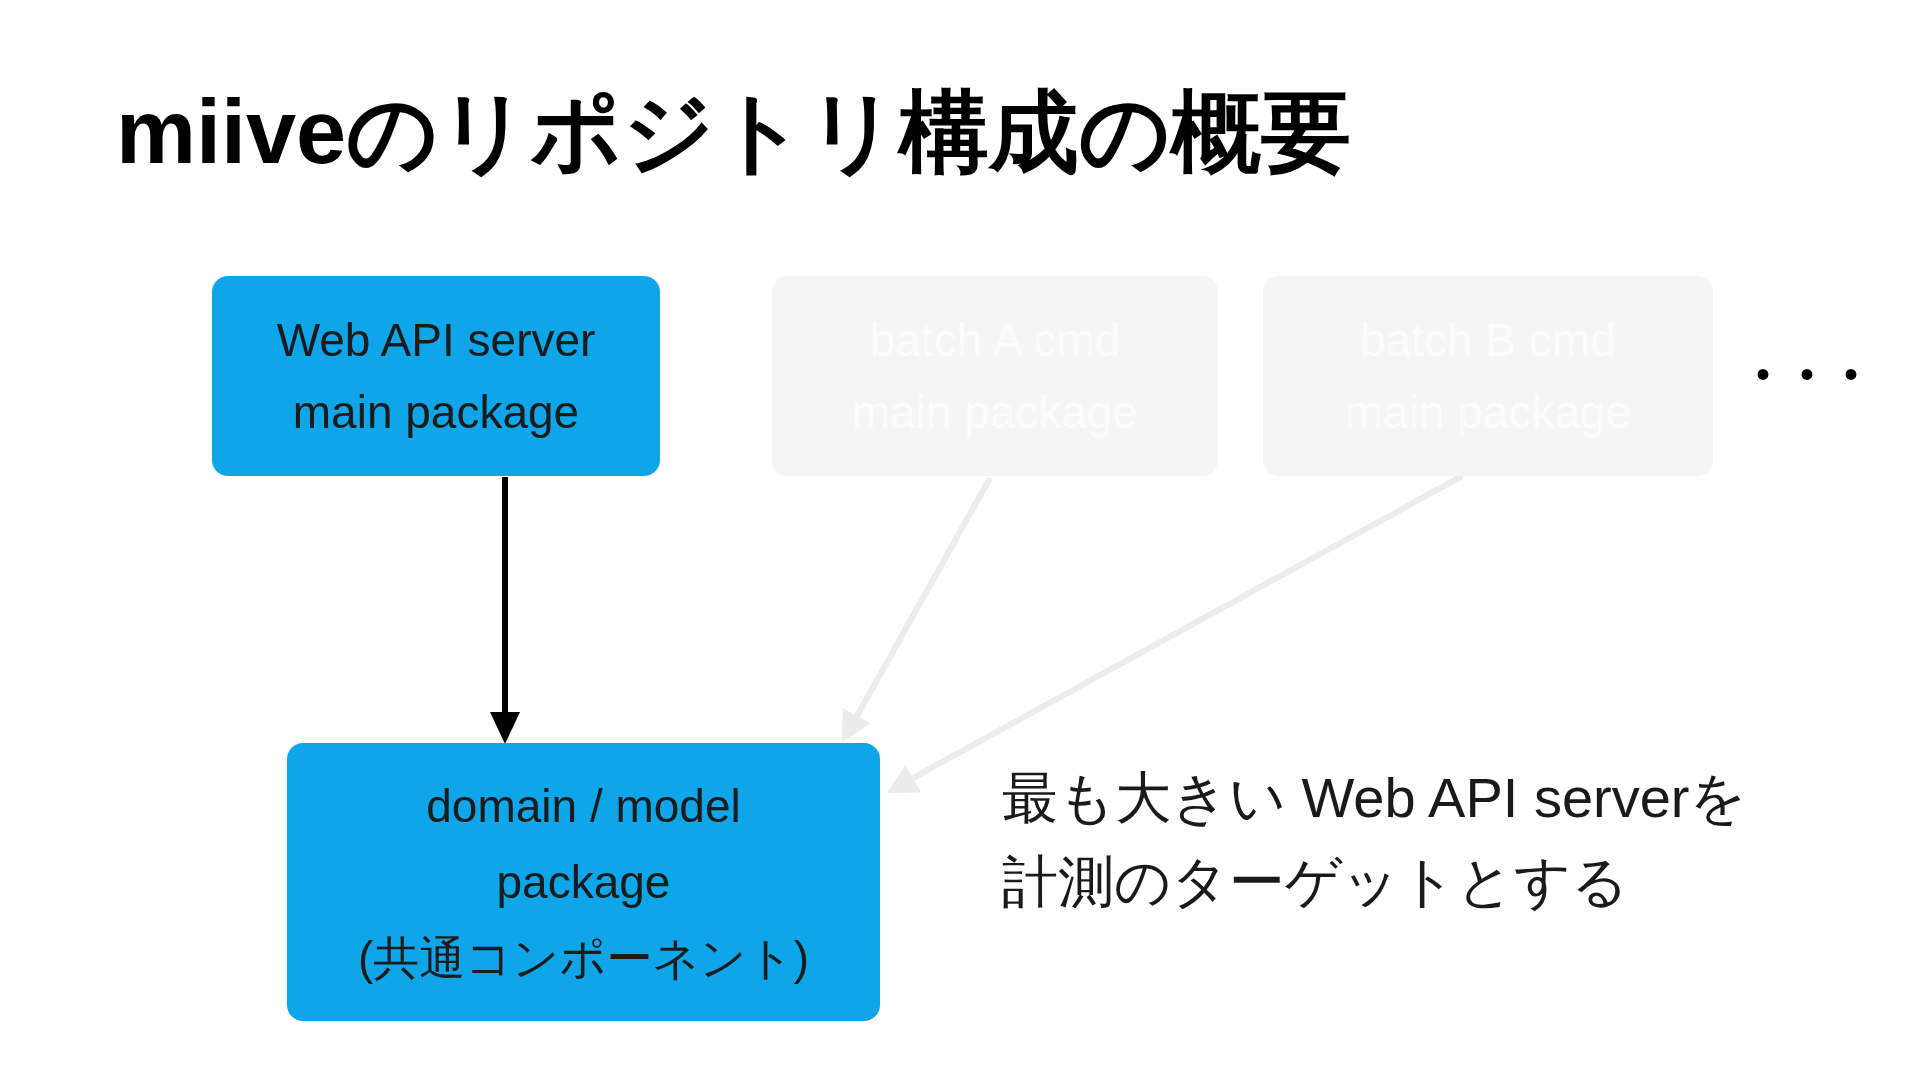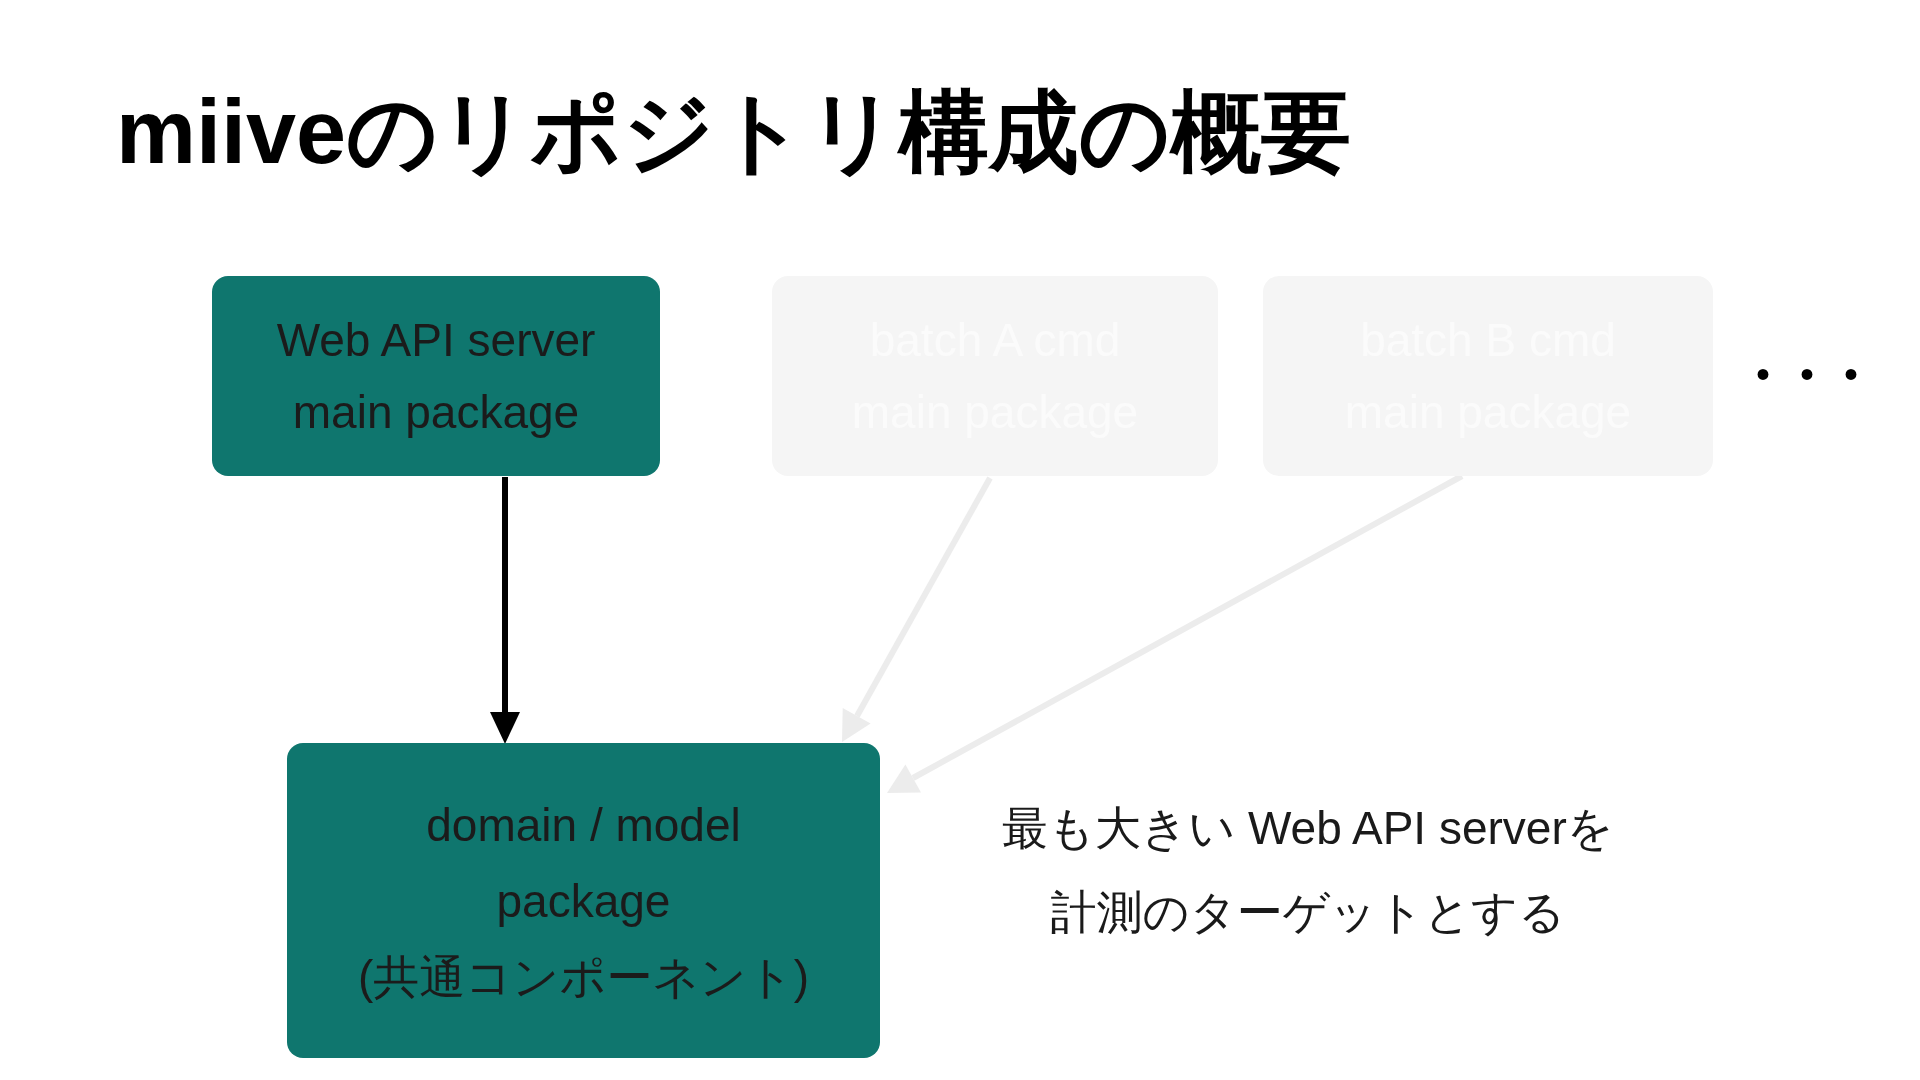--- a/index.html
+++ b/index.html
@@ -31,50 +31,49 @@
     border-radius: 16px;
     display: flex;
     align-items: center;
     justify-content: center;
     text-align: center;
     white-space: pre-line;
     font-size: 46px;
     line-height: 72px;
   }
   .box--active {
-    background: #0f766e;
+    background: #0ea5e9;
     color: #1b1b1b;
   }
   .box--faded {
     background: #f5f5f5;
     color: #fbfbfb;
   }
   #box-web-api  { left: 212px;  top: 276px; width: 448px; height: 200px; }
   #box-batch-a  { left: 772px;  top: 276px; width: 446px; height: 200px; }
   #box-batch-b  { left: 1263px; top: 276px; width: 450px; height: 200px; }
-  #box-domain   { left: 287px;  top: 743px; width: 593px; height: 315px; line-height: 76px; }
+  #box-domain   { left: 287px;  top: 743px; width: 593px; height: 278px; line-height: 76px; }
 
   .ellipsis {
     position: absolute;
     left: 1756px;
     top: 352px;
     font-size: 40px;
     letter-spacing: 30px;
     color: #000000;
     white-space: nowrap;
   }
   .annotation {
     position: absolute;
     left: 1002px;
-    top: 786px;
-    font-size: 46px;
+    top: 756px;
+    font-size: 56px;
     line-height: 84px;
     color: #1a1a1a;
     white-space: pre-line;
-    text-align: center;
   }
   #edges-svg {
     position: absolute;
     left: 0;
     top: 0;
     width: 1920px;
     height: 1080px;
     pointer-events: none;
   }
 </style>

